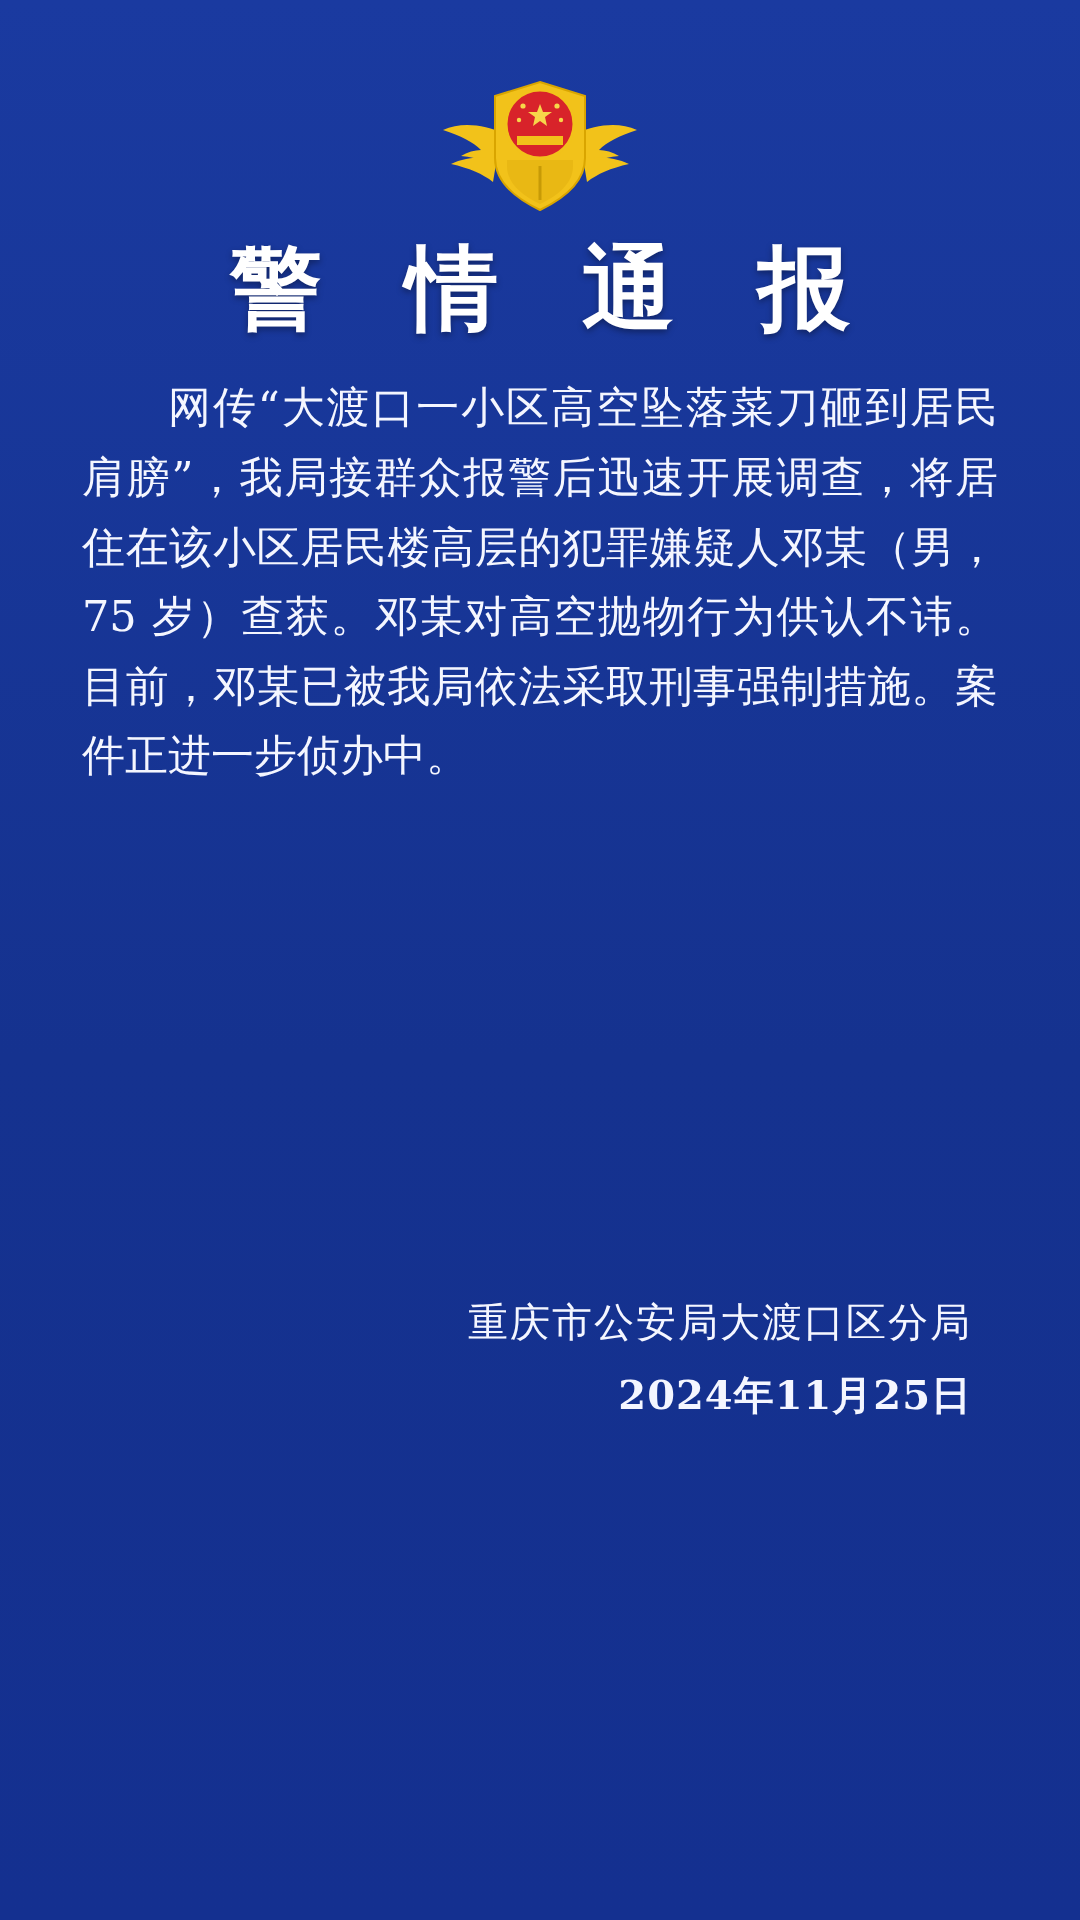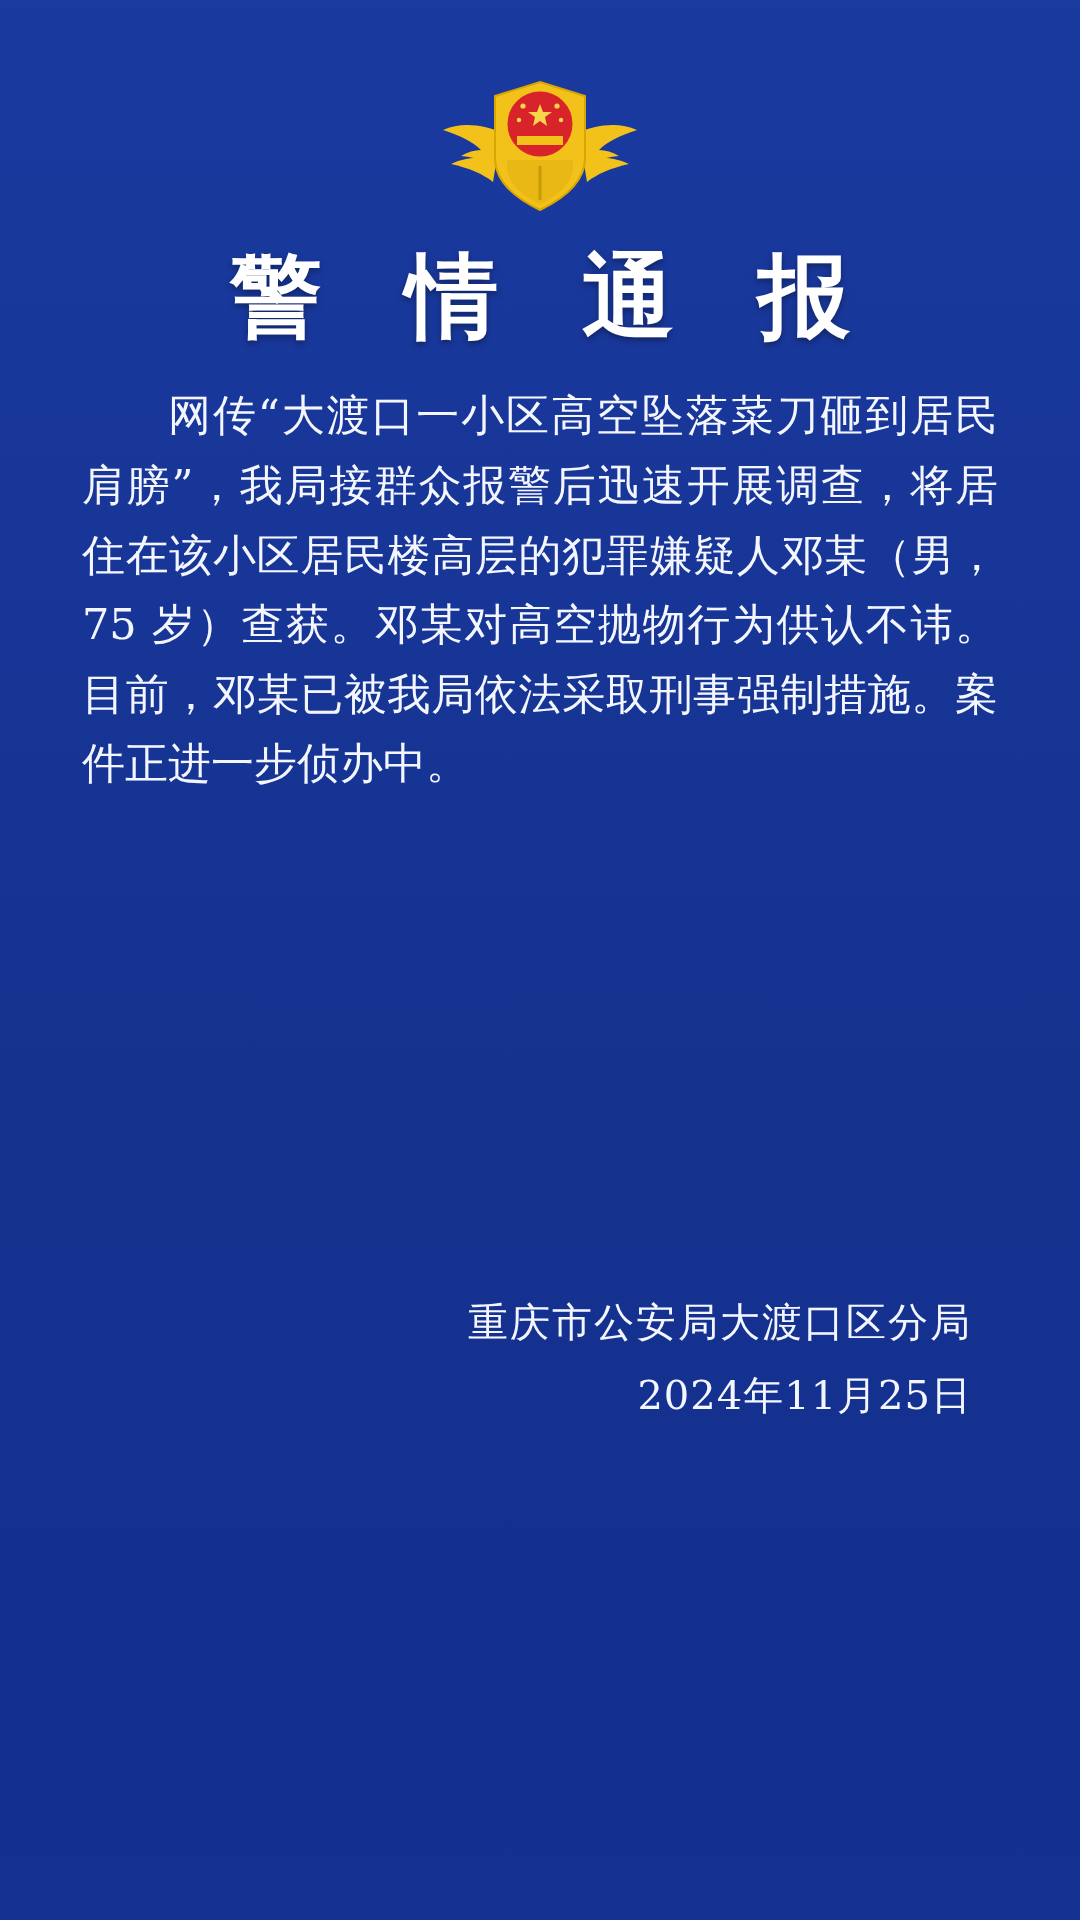--- a/index.html
+++ b/index.html
@@ -32,21 +32,21 @@
   .emblem {
     position: relative;
     width: 210px;
     height: 160px;
   }
   .emblem svg { display: block; }
 
   
   .title {
     text-align: center;
-    margin-top: 24px;
+    margin-top: 16px;
     font-size: 92px;
     line-height: 1.1;
     letter-spacing: 26px;
     text-indent: 26px;
     font-weight: 700;
     color: #ffffff;
     text-shadow: 0 3px 6px rgba(0,0,0,0.35);
     font-family: "DejaVu Serif", "Liberation Serif", serif;
   }
 
@@ -69,21 +69,21 @@
   .signature {
     position: absolute;
     right: 108px;
     top: 1290px;
     text-align: right;
     font-size: 40px;
     line-height: 1.62;
     color: #f4f6ff;
   }
   .signature .dept { letter-spacing: 2px; }
-  .signature .date { margin-top: 8px; letter-spacing: 1px; }
+  .signature .date { margin-top: 8px; letter-spacing: 1px; font-weight: bold; }
 </style>
 </head>
 <body>
 
 <div class="poster">
 
   <div class="emblem-wrap">
     <div class="emblem">
       <svg width="210" height="160" viewBox="0 0 210 160" xmlns="http://www.w3.org/2000/svg">
 

